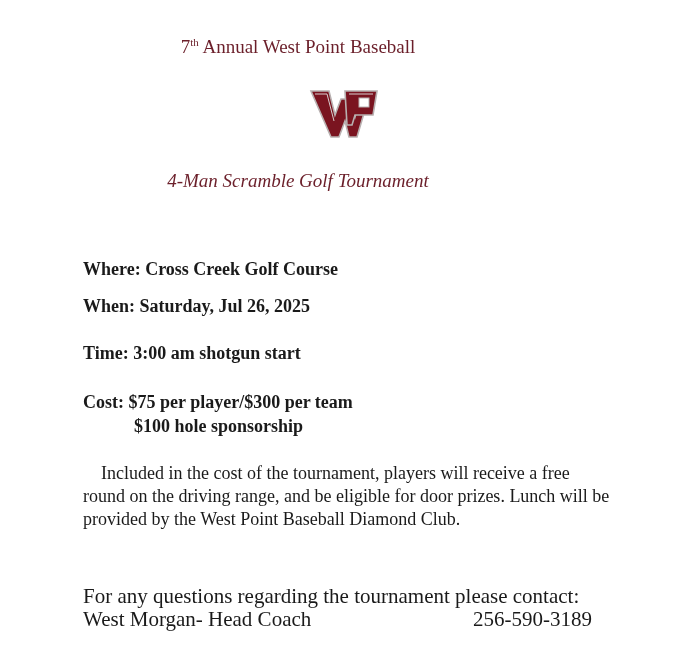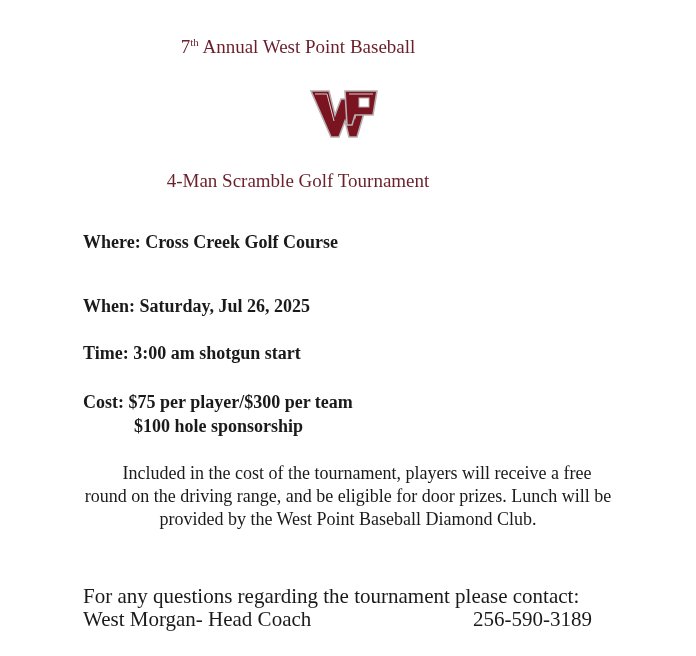--- a/index.html
+++ b/index.html
@@ -22,52 +22,51 @@
       text-align: center;
       color: #6b1f2a;
       font-size: 19px;
     }
     .title sup {
       font-size: 11px;
       vertical-align: super;
       line-height: 0;
     }
     #title1 { top: 36px; }
-    #title2 { top: 170px; }
+    #title2 { top: 170px; font-style: italic; }
     .logo {
       position: absolute;
       left: 309px;
       top: 85px;
       width: 72px;
       height: 56px;
     }
     .bold-line {
       position: absolute;
       left: 83px;
       font-weight: bold;
       font-size: 18px;
       white-space: nowrap;
     }
-    #where { top: 232px; }
+    #where { top: 259px; }
     #when { top: 296px; }
     #time { top: 343px; }
     #cost1 { top: 392px; }
     #cost2 { top: 416px; left: 134px; }
     .para {
       position: absolute;
       left: 83px;
       top: 462px;
       width: 530px;
       font-size: 18px;
       line-height: 23px;
     }
     .para p {
       margin: 0;
       text-indent: 18px;
-      text-align: center;
     }
     .contact {
       position: absolute;
       left: 83px;
       font-size: 21px;
       white-space: nowrap;
     }
     #contact-q { top: 584px; }
     #contact-name { top: 607px; }
     #contact-phone { top: 607px; left: auto; right: 104px; margin-left: 10px; }

